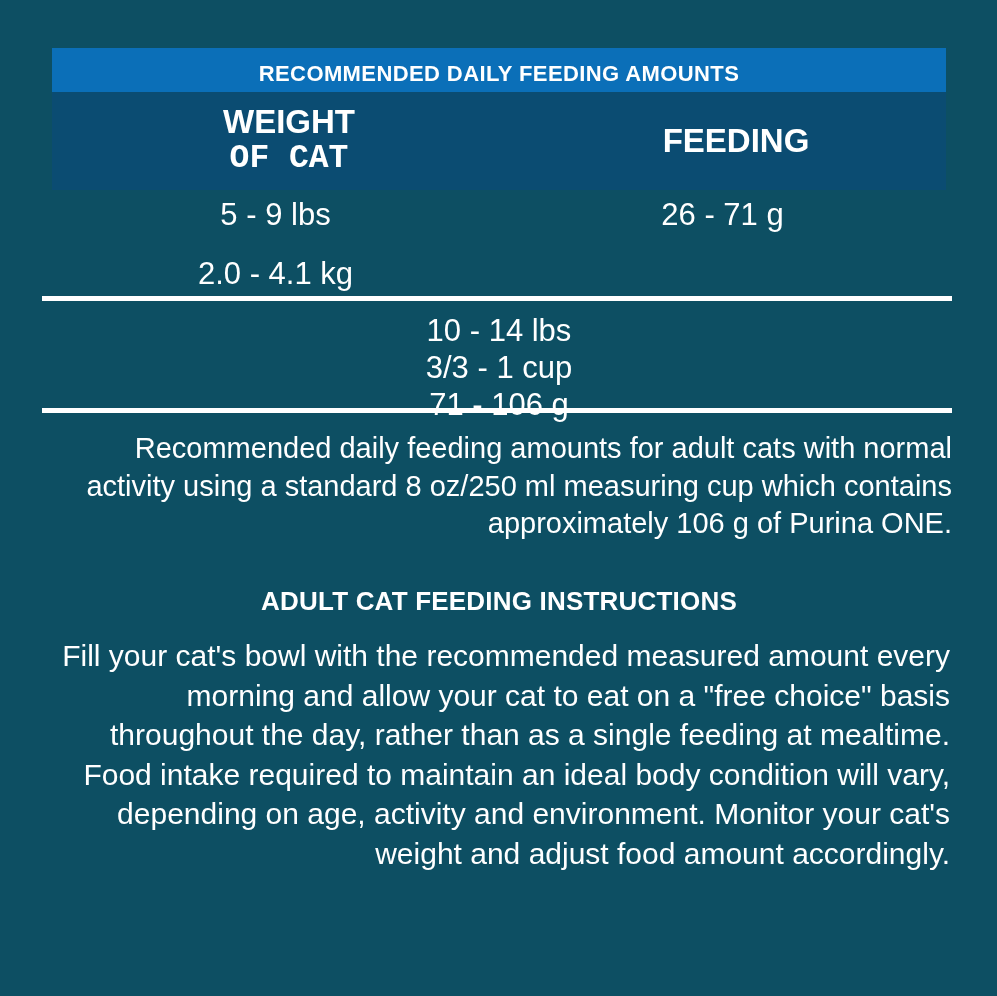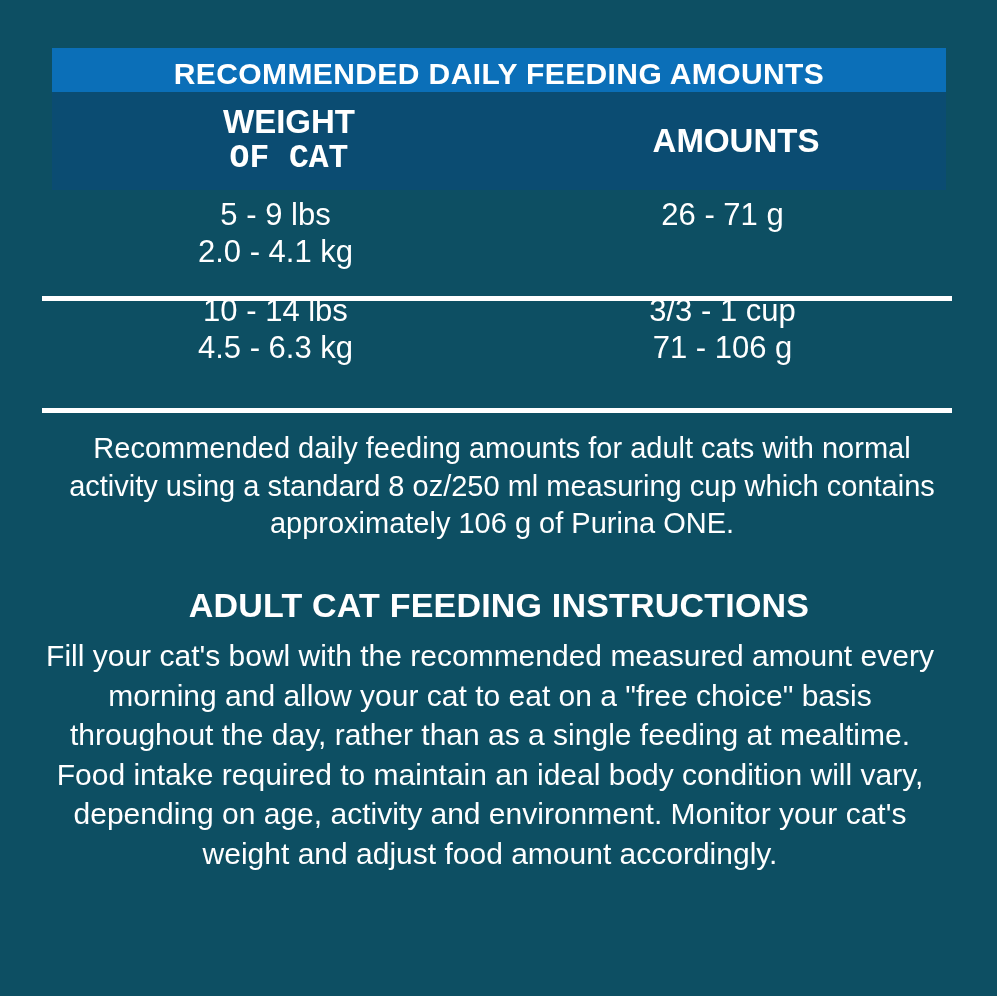--- a/index.html
+++ b/index.html
@@ -25,21 +25,21 @@
   }
   
   .table-title {
     position: absolute;
     left: 52px;
     top: 48px;
     width: 894px;
     height: 52px;
     background: #0b6fb8;
     color: #ffffff;
-    font-size: 30px;
+    font-size: 22px;
     font-weight: bold;
     letter-spacing: 0.4px;
     display: flex;
     align-items: center;
     justify-content: center;
     text-align: center;
     white-space: nowrap;
   }
   
   .col-head-row {
@@ -66,27 +66,27 @@
   .col-head .l2 { display: block; font-family: Liberation Mono, monospace; }
 
   
   .data-row {
     position: absolute;
     left: 52px;
     width: 894px;
     display: flex;
   }
   .row1 { top: 196px; height: 96px; }
-  .row2 { top: 292px; height: 96px; }
+  .row2 { top: 312px; height: 96px; flex-direction: column; }
   .cell {
     flex: 1;
     display: flex;
     flex-direction: column;
     align-items: center;
-    justify-content: flex-start;
+    justify-content: space-between;
     font-size: 31px;
     line-height: 1.2;
     text-align: center;
   }
   .cell .line { display: block; }
 
   .rule {
     position: absolute;
     left: 42px;
     width: 910px;
@@ -97,75 +97,74 @@
   .rule-2 { top: 408px; }
 
   
   .note {
     position: absolute;
     left: 52px;
     top: 430px;
     width: 900px;
     font-size: 29px;
     line-height: 1.3;
-    text-align: center;
+    text-align: right;
   }
   .section-title {
     position: absolute;
     left: 52px;
     top: 586px;
     width: 894px;
-    font-size: 34px;
+    font-size: 26px;
     font-weight: bold;
     text-align: center;
     letter-spacing: 0.2px;
   }
   .instructions {
     position: absolute;
-    left: 36px;
+    left: 42px;
     top: 636px;
     width: 908px;
     font-size: 30px;
     line-height: 1.32;
-    text-align: center;
+    text-align: right;
   }
 </style>
 </head>
 <body>
 
 <div class="panel">
 
   <div class="table-title">RECOMMENDED DAILY FEEDING AMOUNTS</div>
 
   <div class="col-head-row">
     <div class="col-head">
       <span class="l1">WEIGHT</span>
       <span class="l2">OF CAT</span>
     </div>
     <div class="col-head">
-      <span class="l1">AMOUNTS</span>
+      <span class="l1">FEEDING</span>
     </div>
   </div>
 
   <div class="data-row row1">
     <div class="cell">
       <span class="line">5 - 9 lbs</span>
       <span class="line">2.0 - 4.1 kg</span>
     </div>
     <div class="cell">
       <span class="line">26 - 71 g</span>
     </div>
   </div>
 
   <div class="rule rule-1"></div>
 
   <div class="data-row row2">
     <div class="cell">
       <span class="line">10 - 14 lbs</span>
-      <span class="line">4.5 - 6.3 kg</span>
     </div>
     <div class="cell">
       <span class="line">3/3 - 1 cup</span>
       <span class="line">71 - 106 g</span>
     </div>
   </div>
 
   <div class="rule rule-2"></div>
 
   <div class="note">Recommended daily feeding amounts for adult cats with normal activity using a standard 8 oz/250 ml measuring cup which contains approximately 106 g of Purina ONE.</div>

